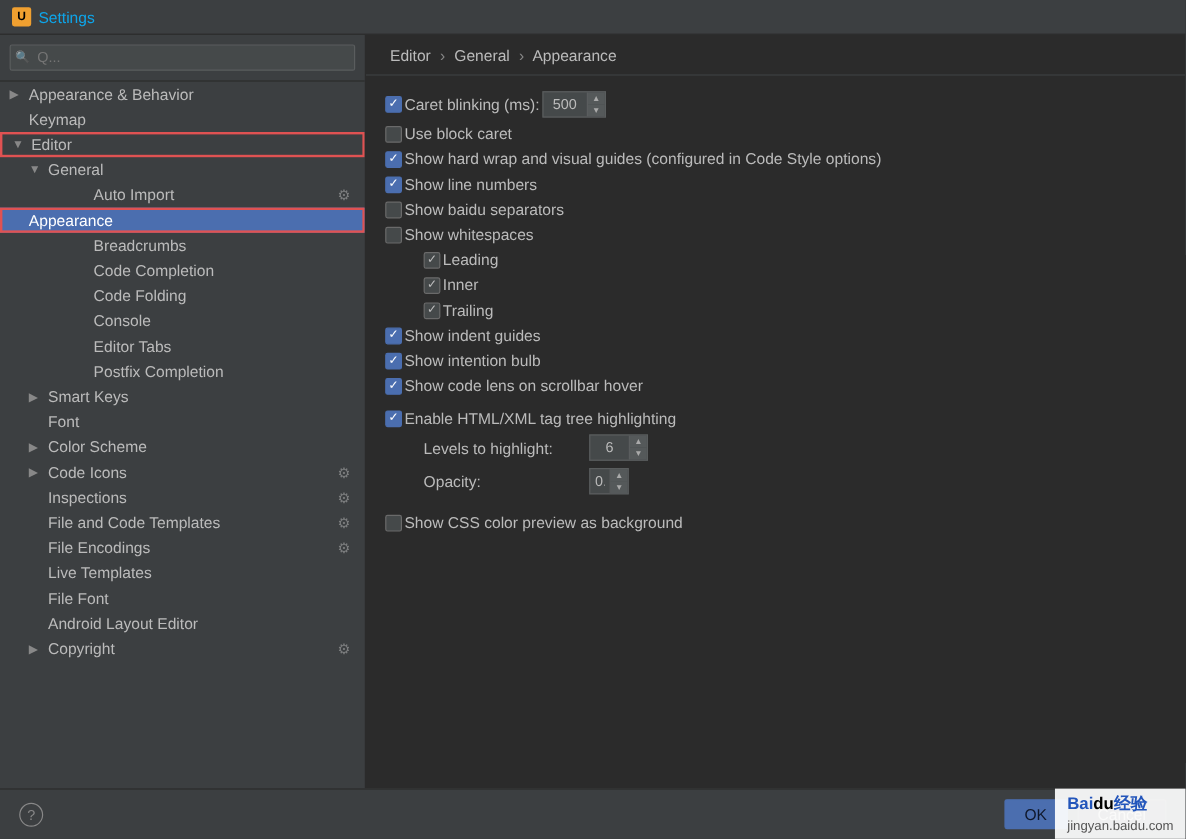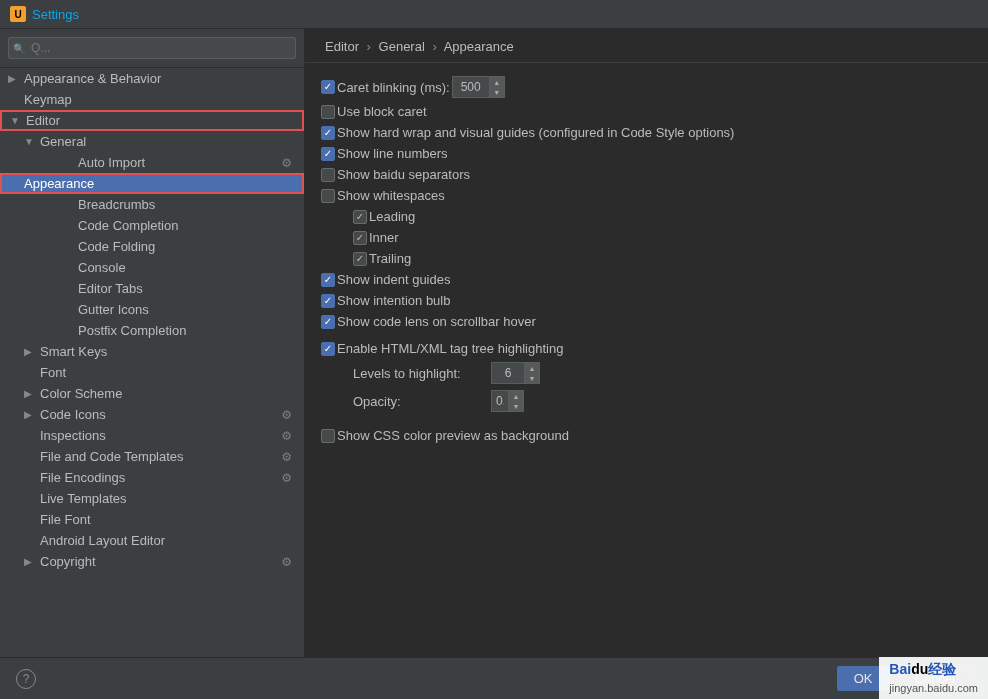--- a/index.html
+++ b/index.html
@@ -333,21 +333,21 @@
       cursor: pointer;
       border-radius: 2px;
       border: 1px solid #5a5d5e;
       background: #45494a;
       color: #bbbbbb;
     }
 
     .btn.primary {
       background: #4b6eaf;
       border-color: #4b6eaf;
-      color: #e5e5e5;
+      color: #0f172a;
       margin-left: 15px;
     }
 
     
     .watermark {
       position: fixed;
       bottom: 0;
       right: 0;
       background: rgba(255,255,255,0.9);
       padding: 4px 8px;
@@ -430,24 +430,20 @@
         <div class="tree-item indent-3">
           <span class="tree-arrow none"></span>
           <span>Console</span>
         </div>
 
         <div class="tree-item indent-3">
           <span class="tree-arrow none"></span>
           <span>Editor Tabs</span>
         </div>
 
-        <div class="tree-item indent-3">
-          <span class="tree-arrow none"></span>
-          <span>Gutter Icons</span>
-        </div>
 
         <div class="tree-item indent-3">
           <span class="tree-arrow none"></span>
           <span>Postfix Completion</span>
         </div>
 
         <div class="tree-item indent-2">
           <span class="tree-arrow closed"></span>
           <span>Smart Keys</span>
         </div>

